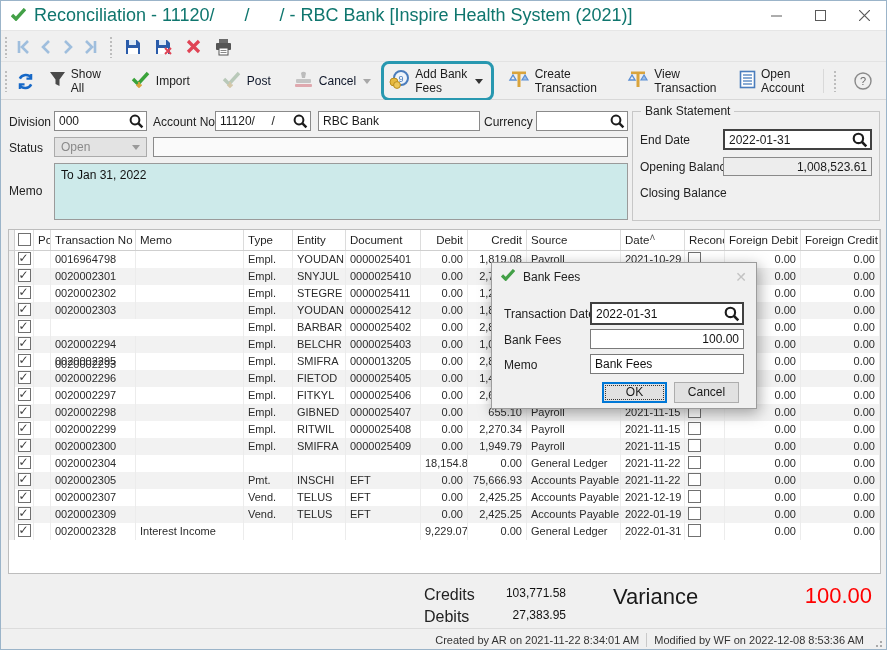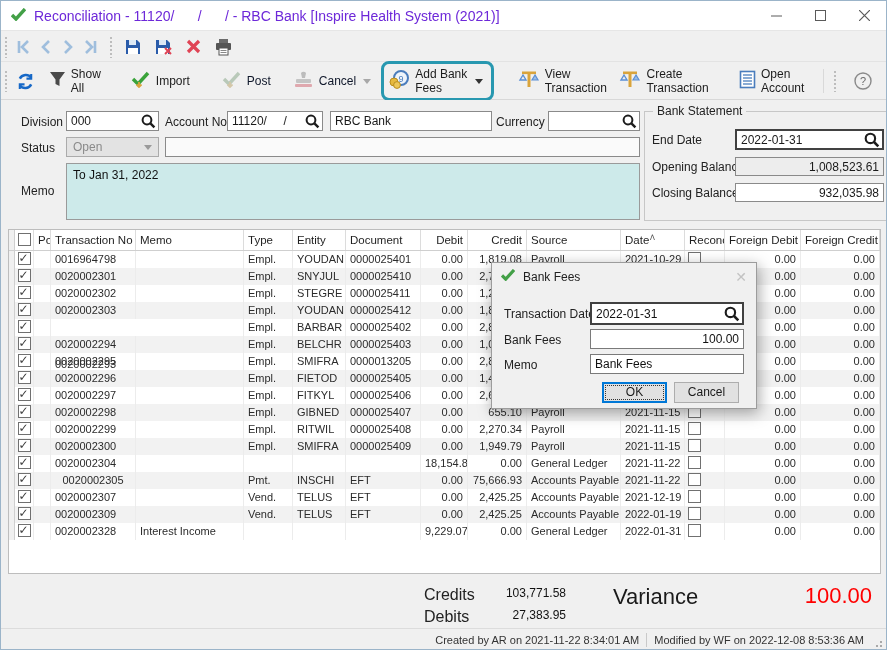--- a/index.html
+++ b/index.html
@@ -6,21 +6,21 @@
   html,body { width:887px; height:650px; overflow:hidden; }
   body {
     font-family:"Liberation Sans","DejaVu Sans",sans-serif;
     font-size:12px; color:#2b2b2b; background:#f0f0f0; position:relative;
     border:1px solid #9bb4c9;
   }
   
   .titlebar { position:absolute; left:0; top:0; right:0; height:30px; background:#ffffff;
     display:flex; align-items:center; border-bottom:1px solid #e6e6e6; }
   .titlebar .tcheck { margin:0 8px 0 10px; }
-  .title-text { color:#6d28d9; white-space:pre; font-size:14px; }
+  .title-text { color:#0f766e; white-space:pre; font-size:18px; }
   .win-controls { margin-left:auto; display:flex; height:100%; }
   .win-btn { width:44px; height:100%; display:flex; align-items:center; justify-content:center; }
   
   .toolbar1 { position:absolute; left:0; top:31px; right:0; height:30px; background:#f0f0f0;
     display:flex; align-items:center; border-bottom:1px solid #e3e3e3; }
   .toolbar2 { position:absolute; left:0; top:62px; right:0; height:37px; background:#f0f0f0;
     display:flex; align-items:center; border-bottom:1px solid #d8d8d8; }
   .grip-v { width:5px; height:22px; margin:0 4px 0 3px;
     background-image:radial-gradient(#bdbdbd 1px, transparent 1px); background-size:4px 4px; }
   .tb-sep { width:1px; height:24px; background:#d9d9d9; margin:0 6px; }
@@ -29,21 +29,21 @@
   .tb2-item { display:flex; align-items:center; height:30px; padding:0 4px; }
   .tb2-label { margin-left:5px; color:#1c1c1c; }
   .tb2-item.disabled .tb2-label { color:#0f172a; }
   .caret { width:0; height:0; border-left:4px solid transparent; border-right:4px solid transparent;
     border-top:5px solid #4c4c4c; margin-left:7px; }
   .disabled .caret { border-top-color:#a8a8a8; }
   .hl-addfees { display:flex; align-items:center; border:3px solid #2898b0; border-radius:8px;
     padding:2px 8px 2px 5px; margin:0 6px; background:#f0f0f0; }
   .help-wrap { margin-left:auto; display:flex; align-items:center; }
   
-  .form-area { position:absolute; left:0; top:99px; right:0; height:127px; background:#f0f0f0;margin-left:12px; }
+  .form-area { position:absolute; left:0; top:99px; right:0; height:127px; background:#f0f0f0; }
   .flabel { position:absolute; color:#222; }
   .finput { position:absolute; border:1px solid #8a8a8a; background:#fff; font-size:12px;
     font-family:inherit; padding:0 4px; color:#1a1a1a; }
   .finput.with-mag { padding-right:20px; }
   .mag { position:absolute; pointer-events:none; }
   .combo { position:absolute; background:#e3e3e3; border:1px solid #ababab; color:#8a8a8a;
     display:flex; align-items:center; padding:0 6px; }
   .combo .cchev { margin-left:auto; width:0; height:0; border-left:4px solid transparent;
     border-right:4px solid transparent; border-top:5px solid #9a9a9a; }
   .memo-area { position:absolute; left:53px; top:63px; width:574px; height:57px; background:#cdeaea;
@@ -231,41 +231,41 @@
             <circle cx="12" cy="8" r="7" fill="#eef4fb" stroke="#4a7dbd" stroke-width="2"></circle>
             <text x="12" y="11.5" font-size="9" fill="#4a7dbd" text-anchor="middle" font-family="sans-serif">9</text>
             <circle cx="5" cy="12" r="4" fill="#e6b93f" stroke="#b98d1f"></circle>
             <circle cx="8" cy="15" r="3.4" fill="#edc75a" stroke="#b98d1f"></circle>
           </svg>
       </span>
       <span class="tb2-label">Add Bank Fees</span>
       <span class="caret" style="border-top-color:#333;"></span>
     </div>
   </div>
+  <div class="tb2-item" style="margin-left:4px;">
+    <span>
+      <svg width="22" height="19" viewBox="0 0 22 19">
+          <rect x="9.5" y="2" width="3" height="15" fill="#d9a43c"></rect>
+          <rect x="4" y="1.5" width="14" height="2.6" fill="#d9a43c"></rect>
+          <path d="M5 5 L2 10 H8 Z" fill="none" stroke="#5b8fd4" stroke-width="1.4"></path>
+          <path d="M17 5 L14 10 H20 Z" fill="#9dbfe8" stroke="#5b8fd4" stroke-width="1.2"></path>
+        </svg>
+    </span>
+    <span class="tb2-label">Create Transaction</span>
+  </div>
   <div class="tb2-item" style="margin-left:14px;">
     <span>
       <svg width="22" height="19" viewBox="0 0 22 19">
           <rect x="9.5" y="2" width="3" height="15" fill="#d9a43c"></rect>
           <rect x="4" y="1.5" width="14" height="2.6" fill="#d9a43c"></rect>
           <path d="M5 5 L2 10 H8 Z" fill="none" stroke="#5b8fd4" stroke-width="1.4"></path>
           <path d="M17 5 L14 10 H20 Z" fill="#9dbfe8" stroke="#5b8fd4" stroke-width="1.2"></path>
         </svg>
     </span>
     <span class="tb2-label">View Transaction</span>
-  </div>
-  <div class="tb2-item" style="margin-left:4px;">
-    <span>
-      <svg width="22" height="19" viewBox="0 0 22 19">
-          <rect x="9.5" y="2" width="3" height="15" fill="#d9a43c"></rect>
-          <rect x="4" y="1.5" width="14" height="2.6" fill="#d9a43c"></rect>
-          <path d="M5 5 L2 10 H8 Z" fill="none" stroke="#5b8fd4" stroke-width="1.4"></path>
-          <path d="M17 5 L14 10 H20 Z" fill="#9dbfe8" stroke="#5b8fd4" stroke-width="1.2"></path>
-        </svg>
-    </span>
-    <span class="tb2-label">Create Transaction</span>
   </div>
   <div class="tb2-item" style="margin-left:14px;">
     <span>
       <svg width="17" height="19" viewBox="0 0 17 19">
           <rect x="1.5" y="1.5" width="14" height="16" fill="#fff" stroke="#4a7dbd" stroke-width="1.6"></rect>
           <line x1="4" y1="5" x2="13" y2="5" stroke="#4a7dbd" stroke-width="1.3"></line>
           <line x1="4" y1="8" x2="13" y2="8" stroke="#4a7dbd" stroke-width="1.3"></line>
           <line x1="4" y1="11" x2="13" y2="11" stroke="#4a7dbd" stroke-width="1.3"></line>
           <line x1="4" y1="14" x2="13" y2="14" stroke="#4a7dbd" stroke-width="1.3"></line>
         </svg>
@@ -330,21 +330,20 @@
     <input class="finput with-mag" style="left: 90px; top: 17px; width: 149px; height: 21px; border: 2px solid rgb(65, 65, 65);" value="2022-01-31">
     <span class="mag" style="left:219px; top:20px;">
       <svg width="16" height="16" viewBox="0 0 15 15">
           <circle cx="6" cy="6" r="4.4" fill="none" stroke="#1c1c1c" stroke-width="2"></circle>
           <line x1="9.4" y1="9.4" x2="13.4" y2="13.4" stroke="#1c1c1c" stroke-width="2.4"></line>
         </svg>
     </span>
     <span class="flabel" style="left:7px; top:48px;">Opening Balance</span>
     <input class="finput" style="left: 90px; top: 45px; width: 149px; height: 19px; background: rgb(237, 237, 237); text-align: right;" readonly="" value="1,008,523.61">
     <span class="flabel" style="left:7px; top:74px;">Closing Balance</span>
-    <input class="finput" style="left: 90px; top: 71px; width: 149px; height: 19px; text-align: right;" value="932,035.98">
   </div>
 </div>
 
 <div class="grid">
   <div class="trow head" id="grid-head">
       <div class="tcell gut" style="width: 6px;"></div>
       <div class="cell-cb" style="width: 19px;">
         <span class="cbx"></span>
       </div>
       <div class="tcell" style="width: 17px;"><span>Po</span></div>
@@ -634,21 +633,21 @@
         </div>
         <div class="tcell r" style="width: 76px; height: 17px;">0.00</div>
         <div class="tcell r" style="width: 79px; height: 17px;">0.00</div>
       </div>
       <div class="trow alt">
         <div class="tcell gut" style="width: 6px;"></div>
         <div class="cell-cb" style="width: 19px;">
           <span class="cbx on"></span>
         </div>
         <div class="tcell" style="width: 17px; height: 17px;"></div>
-        <div class="tcell" style="width: 85px; height: 17px; text-align: center;">0020002305</div>
+        <div class="tcell" style="width: 85px; height: 17px;">0020002305</div>
         <div class="tcell" style="width: 108px; height: 17px;"></div>
         <div class="tcell" style="width: 49px; height: 17px;">Pmt.</div>
         <div class="tcell" style="width: 53px; height: 17px;">INSCHI</div>
         <div class="tcell" style="width: 75px; height: 17px;">EFT</div>
         <div class="tcell r" style="width: 47px; height: 17px;">0.00</div>
         <div class="tcell r" style="width: 59px; height: 17px;">75,666.93</div>
         <div class="tcell" style="width: 94px; height: 17px;">Accounts Payable</div>
         <div class="tcell" style="width: 64px; height: 17px;">2021-11-22</div>
         <div class="cell-cb" style="width: 40px; justify-content: flex-start; padding-left: 3px;">
           <span class="cbx"></span>

